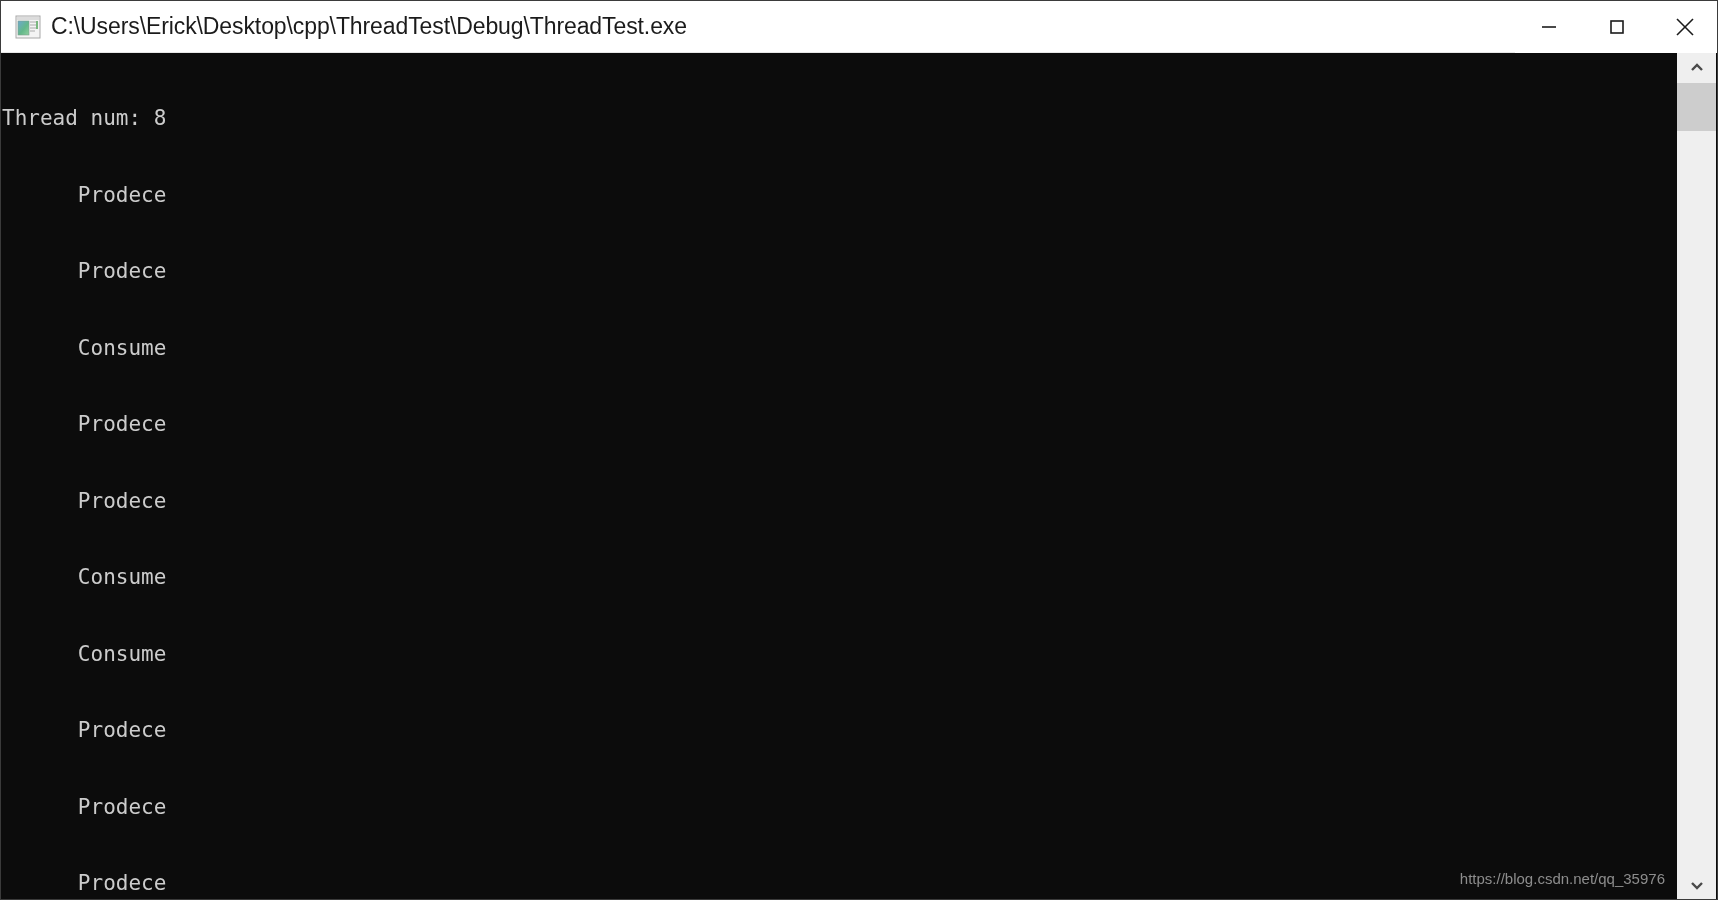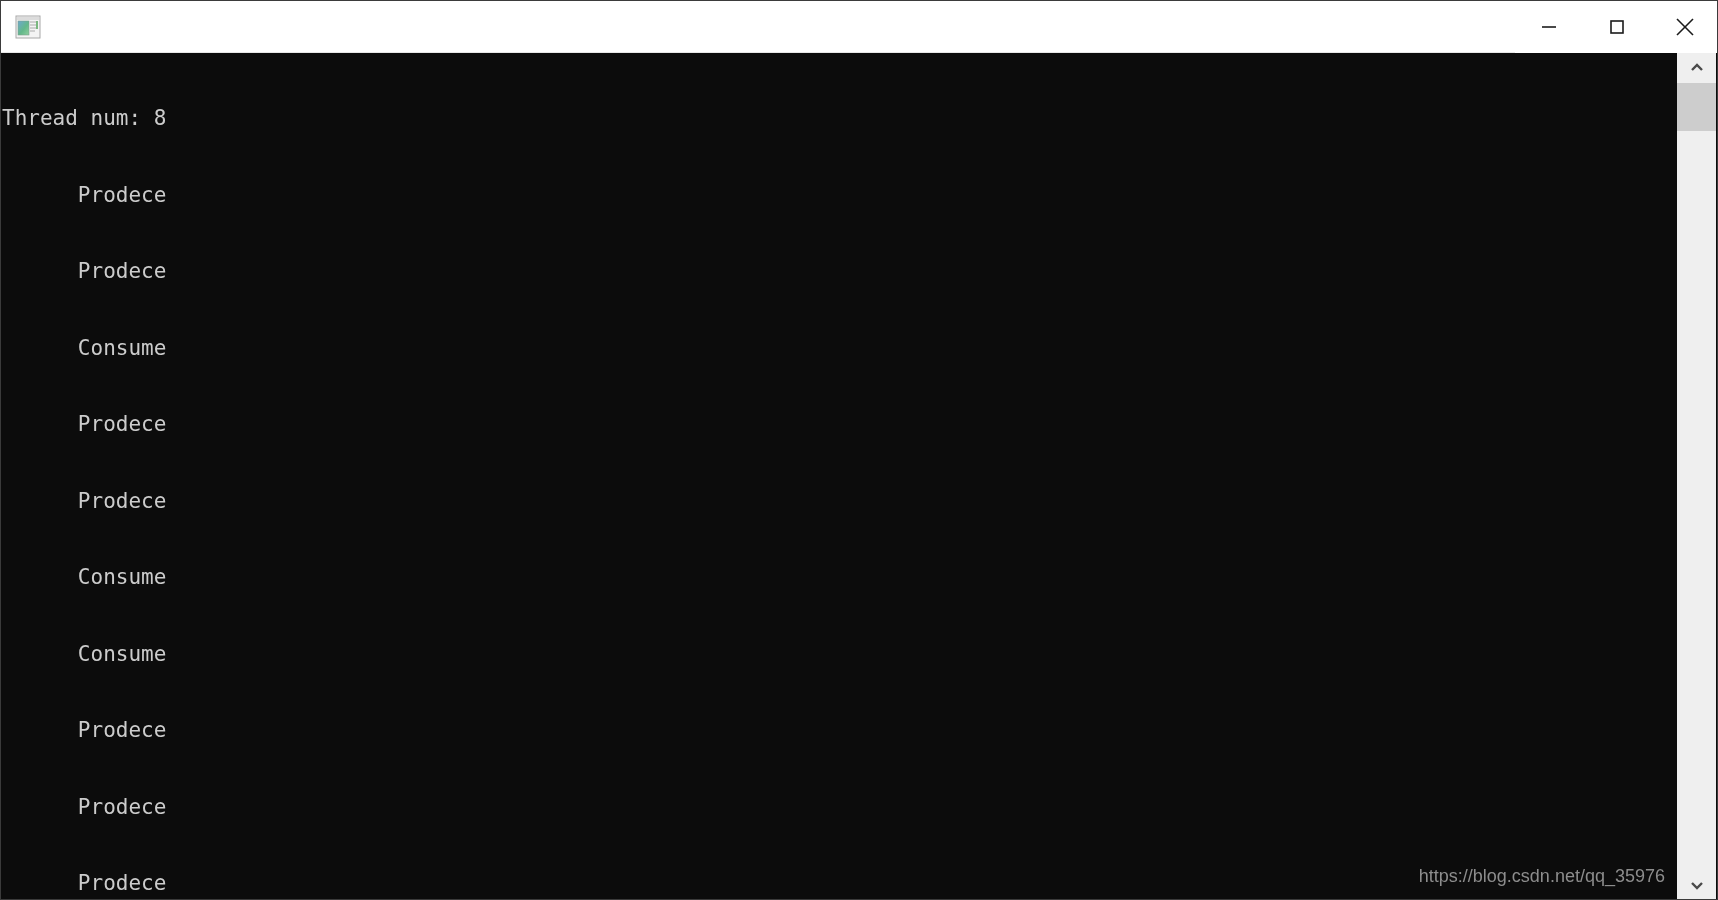--- a/index.html
+++ b/index.html
@@ -98,21 +98,21 @@
     height: 25.5px;
     text-align: right;
   }
 
   
   #watermark {
     position: absolute;
     right: 14px;
     bottom: 14px;
     font-family: "Liberation Sans", sans-serif;
-    font-size: 18px;
+    font-size: 15px;
     color: #8d8d8d;
     white-space: nowrap;
     pointer-events: none;
   }
 
   
   #vscrollbar {
     position: absolute;
     right: 1px;
     top: 52px;
@@ -165,20 +165,21 @@
         </defs>
         <rect x="3" y="7" width="11" height="14" fill="url(#ig)" stroke="#7d9f8c" stroke-width="0.6"></rect>
         <rect x="15" y="7" width="7" height="2" fill="#cfcfcf"></rect>
         <rect x="15" y="10" width="7" height="2" fill="#cfcfcf"></rect>
         <rect x="15" y="13" width="7" height="2" fill="#cfcfcf"></rect>
         <rect x="15" y="16" width="5" height="2" fill="#cfcfcf"></rect>
         <rect x="21" y="7" width="2" height="8" fill="#7ab87f"></rect>
       </svg>
     </span>
 
+    <span id="title-text">C:\Users\Erick\Desktop\cpp\ThreadTest\Debug\ThreadTest.exe</span>
 
     <div class="win-controls">
       <div class="win-btn">
         <svg width="22" height="22" viewBox="0 0 22 22">
           <line x1="4" y1="11" x2="18" y2="11" stroke="#1b1b1b" stroke-width="1.6"></line>
         </svg>
       </div>
       <div class="win-btn">
         <svg width="22" height="22" viewBox="0 0 22 22">
           <rect x="5" y="5" width="12" height="12" fill="none" stroke="#1b1b1b" stroke-width="1.6"></rect>

